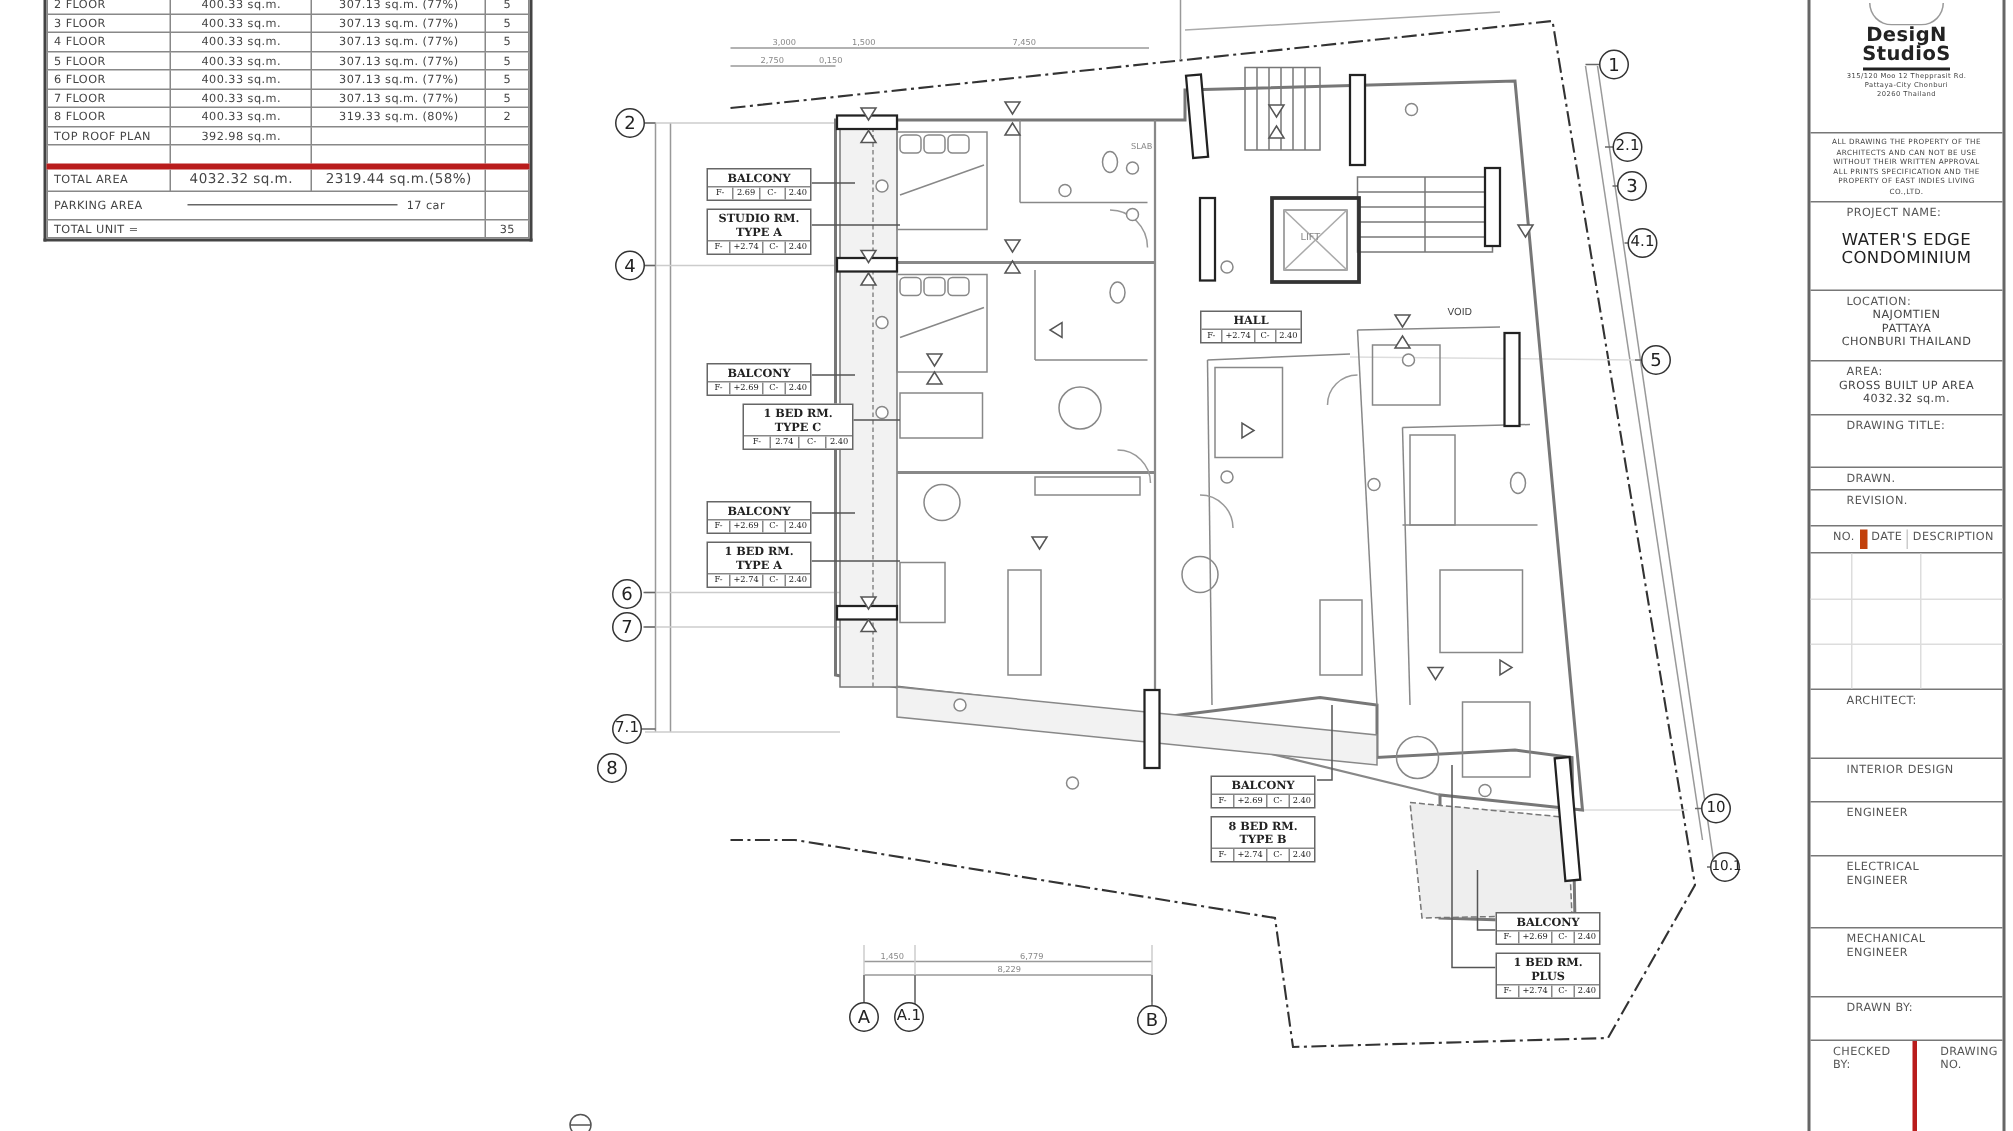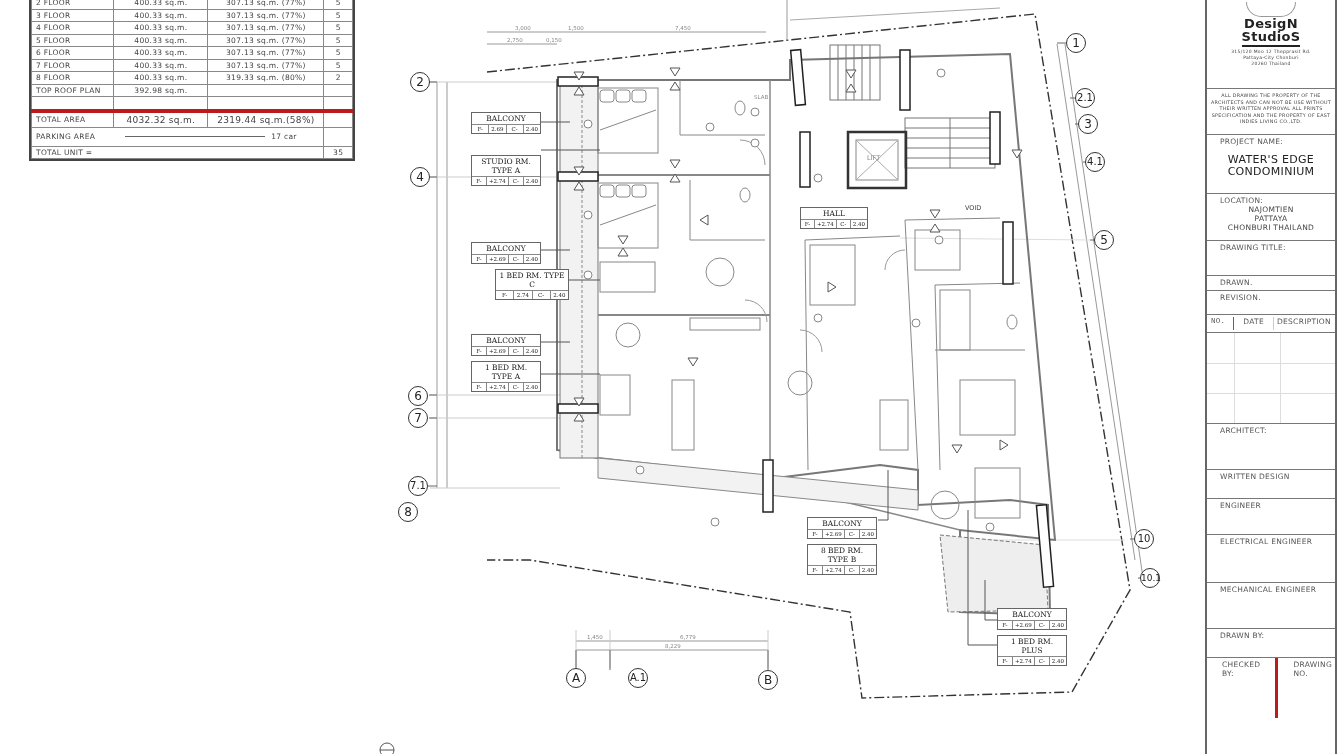--- a/index.html
+++ b/index.html
@@ -11,41 +11,41 @@
   .area-table td.c1{width:76px;}
   .area-table td.c2{width:90px;text-align:center;}
   .area-table td.c3{width:110px;text-align:center;}
   .area-table td.c4{width:24px;text-align:center;}
   .area-table tr.total td{border-top:4px solid #b91c1c;font-size:9px;height:14px;}
   .area-table tr.total td.lbl{font-size:7.5px;}
   .area-table tr.park td{height:18px;}
   .park-line{display:inline-block;width:140px;border-bottom:1px solid #666;vertical-align:middle;margin:0 6px 0 30px;}
   
   .title-block{position:absolute;left:1205px;top:-2px;width:132px;height:760px;border:2px solid #666;box-sizing:border-box;font-size:7.5px;color:#555;letter-spacing:0.3px;}
-  .tb-row{border-bottom:1px solid #777;padding:2px 1px;box-sizing:border-box;position:relative;}
+  .tb-row{border-bottom:1px solid #777;padding:2px 12px;box-sizing:border-box;position:relative;}
   .tb-logo{height:89px;text-align:center;}
   .logo-mark{width:48px;height:14px;margin:0 auto;border:1px solid #999;border-top:none;border-radius:0 0 24px 24px;}
   .logo-text{font-family:"DejaVu Sans",sans-serif;font-weight:bold;font-size:13px;line-height:12px;color:#222;margin-top:1px;}
   .logo-under{width:58px;height:2px;background:#222;margin:2px auto;}
   .logo-addr{font-size:4.5px;line-height:6px;color:#444;}
   .tb-note{height:46px;font-size:4.8px;line-height:6.5px;text-align:center;color:#444;padding-top:4px;}
   .tb-lbl{font-size:7.5px;color:#555;margin-left:12px;}
   .tb-val{text-align:center;color:#444;}
   .proj-val{font-size:11px;color:#222;line-height:12px;margin-top:8px;text-align:center;}
   .rev-head{display:flex;font-size:7.5px;}
   .rev-head span{padding:0 3px;}
   .rev-grid{position:relative;height:90px;border-bottom:1px solid #777;}
   .rev-grid .v{position:absolute;top:0;bottom:0;width:1px;background:#ddd;}
   .rev-grid .h{position:absolute;left:0;right:0;height:1px;background:#ddd;}
   
   .drawing{position:absolute;left:0;top:0;width:1342px;height:754px;}
   .grid-bubble{position:absolute;width:20px;height:20px;border:1.3px solid #333;border-radius:50%;box-sizing:border-box;font-size:12px;line-height:18px;text-align:center;color:#222;background:#fff;}
   .grid-bubble.small{font-size:10px;}
   .room-tag{position:absolute;border:1px solid #666;background:#fff;font-family:"DejaVu Serif",serif;font-size:7.5px;color:#222;text-align:center;box-sizing:border-box;}
-  .room-tag .name{font-weight:normal;padding:1px 2px;line-height:9px;}
+  .room-tag .name{font-weight:bold;padding:1px 2px;line-height:9px;}
   .room-tag .lv{display:flex;border-top:1px solid #888;font-size:5.5px;line-height:8px;font-weight:normal;}
   .room-tag .lv span{border-right:1px solid #888;padding:0 2px;flex:1;}
   .room-tag .lv span:last-child{border-right:none;}
   svg{position:absolute;left:0;top:0;}
 </style>
 </head>
 <body>
 
 <div class="drawing">
 <svg width="1342" height="754" viewBox="0 0 1342 754">
@@ -278,33 +278,33 @@
 
 <div class="grid-bubble" style="left:1066px;top:33px;">1</div>
 <div class="grid-bubble small" style="left:1075px;top:88px;">2.1</div>
 <div class="grid-bubble" style="left:1078px;top:114px;">3</div>
 <div class="grid-bubble small" style="left:1085px;top:152px;">4.1</div>
 <div class="grid-bubble" style="left:1094px;top:230px;">5</div>
 <div class="grid-bubble small" style="left:1134px;top:529px;">10</div>
 <div class="grid-bubble small" style="left:1140px;top:568px;font-size:9px;">10.1</div>
 
 <div class="grid-bubble" style="left:566px;top:668px;">A</div>
-<div class="grid-bubble small" style="left:628px;top:668px;">A.1</div>
+<div class="grid-bubble small" style="left:596px;top:668px;">A.1</div>
 <div class="grid-bubble" style="left:758px;top:670px;">B</div>
 
 <div class="room-tag" style="left:471px;top:112px;width:70px;">
   <div class="name">BALCONY</div>
   <div class="lv">
         <span>F-</span>
         <span>2.69</span>
         <span>C-</span>
         <span>2.40</span>
       </div>
 </div>
-<div class="room-tag" style="left:471px;top:139px;width:70px;margin-top:16px;">
+<div class="room-tag" style="left:471px;top:139px;width:70px;">
   <div class="name">STUDIO RM. TYPE A</div>
   <div class="lv">
         <span>F-</span>
         <span>+2.74</span>
         <span>C-</span>
         <span>2.40</span>
       </div>
 </div>
 <div class="room-tag" style="left:471px;top:242px;width:70px;">
   <div class="name">BALCONY</div>
@@ -479,45 +479,50 @@
     <div class="tb-lbl">PROJECT NAME:</div>
     <div class="proj-val">WATER'S EDGE</div>
     <div class="proj-val" style="margin-top:0;">CONDOMINIUM</div>
   </div>
   <div class="tb-row" style="height:47px;">
     <div class="tb-lbl">LOCATION:</div>
     <div class="tb-val">NAJOMTIEN</div>
     <div class="tb-val">PATTAYA</div>
     <div class="tb-val">CHONBURI THAILAND</div>
   </div>
+  <div class="tb-row" style="height:36px;">
+    <div class="tb-lbl">AREA:</div>
+    <div class="tb-val">GROSS BUILT UP AREA</div>
+    <div class="tb-val">4032.32 sq.m.</div>
+  </div>
   <div class="tb-row" style="height:35px;">
     <div class="tb-lbl">DRAWING TITLE:</div>
   </div>
   <div class="tb-row" style="height:15px;">
     <div class="tb-lbl">DRAWN.</div>
   </div>
   <div class="tb-row" style="height:24px;">
     <div class="tb-lbl">REVISION.</div>
   </div>
   <div class="tb-row rev-head" style="height:18px;">
-    <span style="width:24px;border-right:1px solid #c2410c;font-family:Liberation Mono, monospace;">NO.</span>
+    <span style="width:24px;border-right:5px solid #c2410c;">NO.</span>
     <span style="width:40px;border-right:1px solid #ccc;text-align:center;">DATE</span>
     <span>DESCRIPTION</span>
   </div>
   <div class="rev-grid">
     <div class="v" style="left:27px;"></div>
       <div class="v" style="left:73px;"></div>
     <div class="h" style="top:30px;"></div>
       <div class="h" style="top:60px;"></div>
   </div>
   <div class="tb-row" style="height:46px;">
       <div class="tb-lbl">ARCHITECT:</div>
     </div>
   <div class="tb-row" style="height:29px;">
-      <div class="tb-lbl">WRITTEN DESIGN</div>
+      <div class="tb-lbl">INTERIOR DESIGN</div>
     </div>
   <div class="tb-row" style="height:36px;">
       <div class="tb-lbl">ENGINEER</div>
     </div>
   <div class="tb-row" style="height:48px;">
       <div class="tb-lbl">ELECTRICAL ENGINEER</div>
     </div>
   <div class="tb-row" style="height:46px;">
       <div class="tb-lbl">MECHANICAL ENGINEER</div>
     </div>

